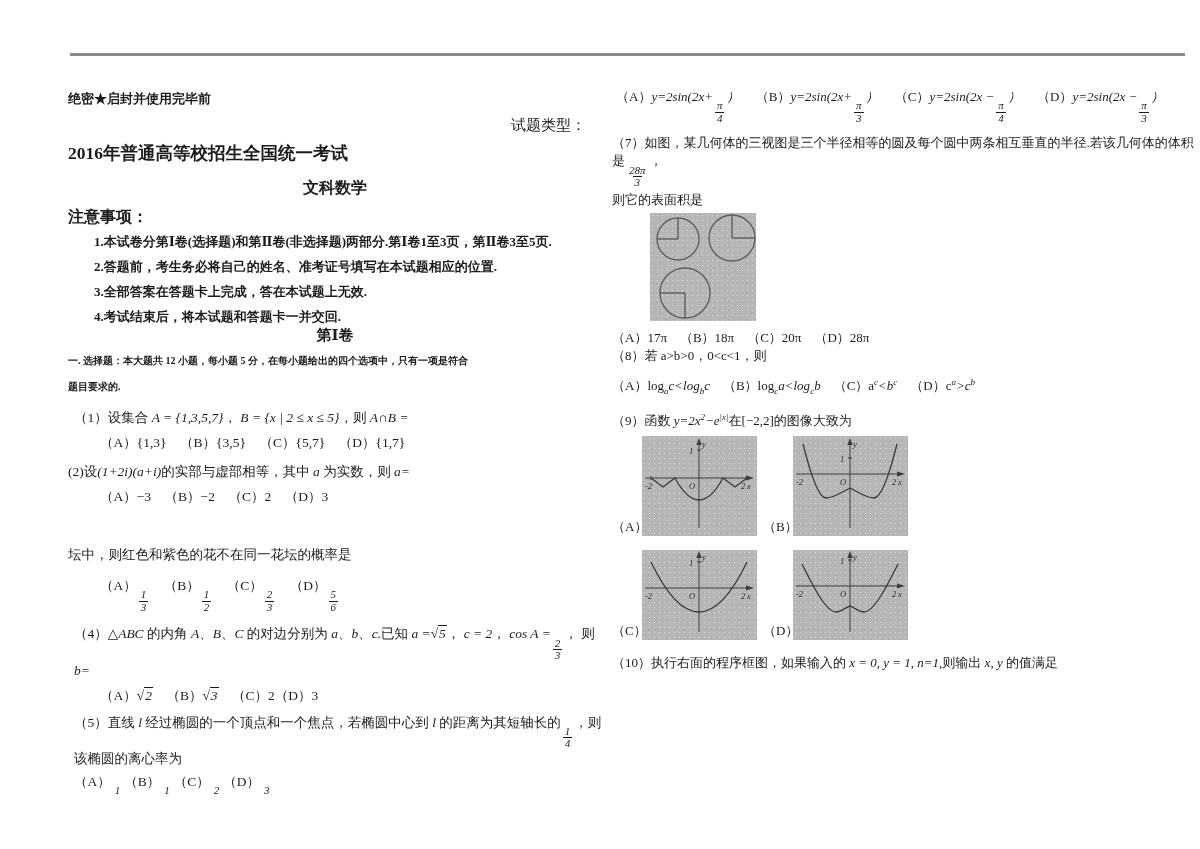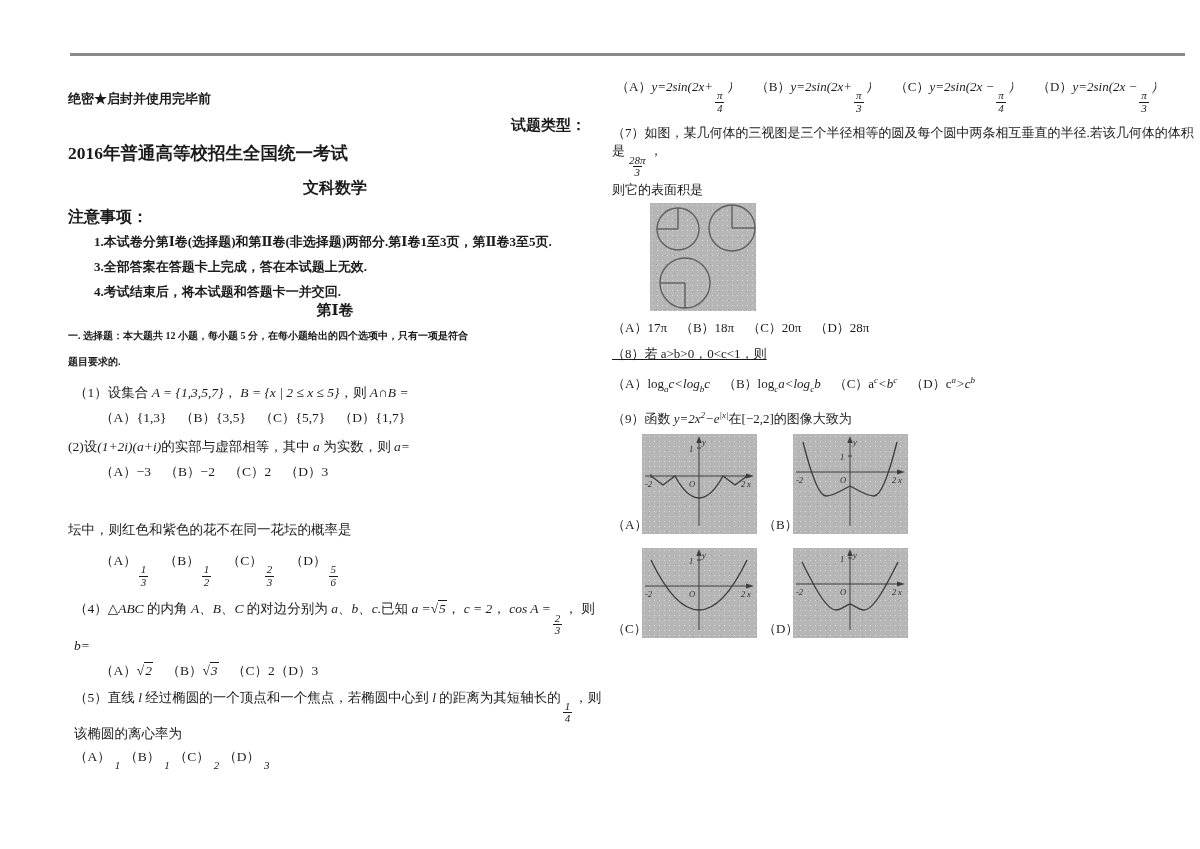--- a/index.html
+++ b/index.html
@@ -3,23 +3,23 @@
 <meta charset="utf-8">
 <style>
   html,body{margin:0;padding:0;}
   body{
     width:1200px;height:849px;background:#ffffff;position:relative;
     font-family:"Liberation Serif","DejaVu Serif",serif;color:#1b1b1b;
     -webkit-font-smoothing:antialiased;overflow:hidden;
   }
   .rule{position:absolute;left:70px;top:53px;width:1115px;height:3px;background:#8a8a8a;}
   .colL{position:absolute;left:68px;top:90px;width:534px;font-size:13.5px;line-height:18px;}
-  .colR{position:absolute;left:612px;top:72px;width:582px;font-size:13px;line-height:18px;}
+  .colR{position:absolute;left:612px;top:82px;width:582px;font-size:13px;line-height:18px;}
   .security{font-weight:bold;font-size:13px;}
-  .typeline{text-align:right;padding-right:16px;font-weight:bold;font-size:15px;margin-top:8px;}
+  .typeline{text-align:right;padding-right:16px;font-weight:normal;font-size:15px;margin-top:8px;}
   .title{text-align:left;font-weight:bold;font-size:17.5px;margin-top:10px;}
   .subject{text-align:center;font-weight:bold;font-size:16px;margin-top:17px;}
   .noticeT{font-weight:bold;font-size:16px;margin-top:11px;}
   .note{font-weight:bold;font-size:13px;padding-left:26px;margin-top:7px;}
   .part1{text-align:center;font-weight:bold;font-size:15px;margin-top:0px;}
   .intro{font-weight:bold;font-size:10px;line-height:26px;margin-top:4px;}
   .q{margin-top:9px;padding-left:6px;}
   .q2l{line-height:30px;margin-top:4px;padding-left:6px;}
   .opts{padding-left:32px;margin-top:7px;}
   .m{font-style:italic;}
@@ -56,20 +56,21 @@
 <div class="rule"></div>
 
 <div class="colL">
   <div class="security">绝密★启封并使用完毕前</div>
   <div class="typeline">试题类型：</div>
   <div class="title">2016年普通高等校招生全国统一考试</div>
   <div class="subject">文科数学</div>
 
   <div class="noticeT">注意事项：</div>
   <div class="note">1.本试卷分第Ⅰ卷(选择题)和第Ⅱ卷(非选择题)两部分.第Ⅰ卷1至3页，第Ⅱ卷3至5页.</div>
+  <div class="note">2.答题前，考生务必将自己的姓名、准考证号填写在本试题相应的位置.</div>
   <div class="note">3.全部答案在答题卡上完成，答在本试题上无效.</div>
   <div class="note">4.考试结束后，将本试题和答题卡一并交回.</div>
 
   <div class="part1">第Ⅰ卷</div>
   <div class="intro">
     <span>一. 选择题：本大题共 12 小题，每小题 5 分，在每小题给出的四个选项中，只有一项是符合</span><br>
     <span>题目要求的.</span>
   </div>
 
   <div class="q">
@@ -170,21 +171,21 @@
       <line class="rline" x1="82" y1="2" x2="82" y2="25"></line>
       <line class="rline" x1="82" y1="25" x2="105" y2="25"></line>
       <circle class="circ" cx="35" cy="80" r="25"></circle>
       <line class="rline" x1="10" y1="80" x2="35" y2="80"></line>
       <line class="rline" x1="35" y1="80" x2="35" y2="105"></line>
     </svg>
   </div>
 
   <div class="ropts">（A）17π　（B）18π　（C）20π　（D）28π</div>
 
-  <div style="margin-top:8px;text-decoration:underline;">（8）若 a&gt;b&gt;0，0&lt;c&lt;1，则</div>
+  <div style="">（8）若 a&gt;b&gt;0，0&lt;c&lt;1，则</div>
   <div style="margin-top:8px;">
     <span>（A）log</span><sub>a</sub><span class="m">c&lt;log</span><sub>b</sub><span class="m">c</span>　<span>（B）log</span><sub>c</sub><span class="m">a&lt;log</span><sub>c</sub><span class="m">b</span>　<span>（C）a</span><sup>c</sup><span class="m">&lt;b</span><sup>c</sup>　<span>（D）c</span><sup>a</sup><span class="m">&gt;c</span><sup>b</sup>
   </div>
 
   <div style="margin-top:8px;">
     <span>（9）函数 </span><span class="m">y=2x</span><sup>2</sup><span class="m">−e</span><sup>|x|</sup><span>在[−2,2]的图像大致为</span>
   </div>
 
   <div class="graphrow" style="margin-top:6px;">
     <div class="glabel">（A）</div>
@@ -255,13 +256,16 @@
         <text class="gl" x="105" y="47">x</text>
         <text class="gl" x="47" y="47">O</text>
         <text class="gl" x="47" y="14">1</text>
         <text class="gl" x="3" y="47">-2</text>
         <text class="gl" x="99" y="47">2</text>
         <path class="gcurve" d="M9,14 C20,36 33,62 43,62 C48,62 53,57 57,56 C61,57 66,62 71,62 C81,62 94,36 105,14"></path>
       </svg>
     </div>
   </div>
 
+  <div style="margin-top:14px;">
+    <span>（10）执行右面的程序框图，如果输入的 </span><span class="m">x = 0, y = 1, n=1,</span><span>则输出 </span><span class="m">x, y</span><span> 的值满足</span>
+  </div>
 </div>
 
 </body></html>

